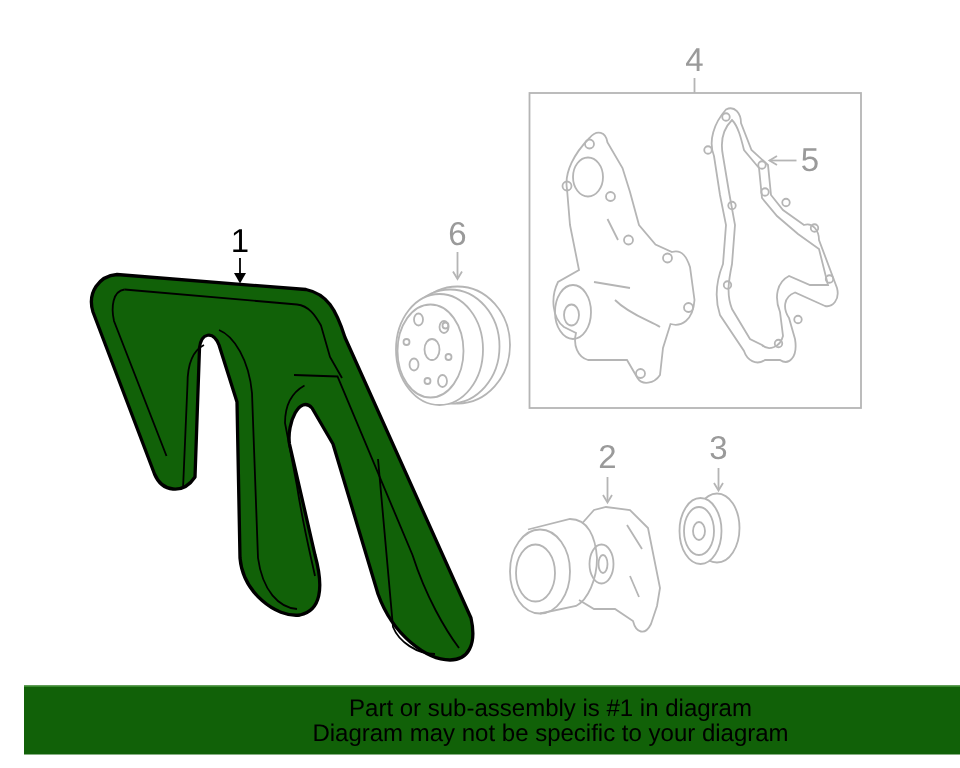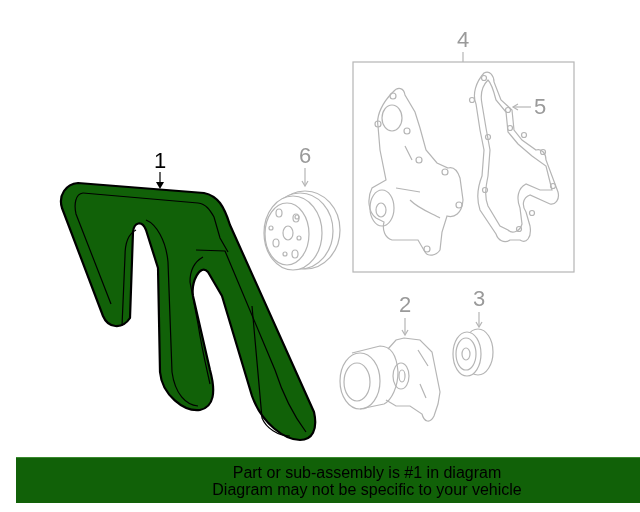--- a/index.html
+++ b/index.html
@@ -104,14 +104,14 @@
     <path d="M476,322 L479,327 L482,322"></path>
     <ellipse cx="478" cy="352" rx="15" ry="23"></ellipse>
     <ellipse cx="467" cy="354" rx="14" ry="22" fill="#fff"></ellipse>
     <ellipse cx="466" cy="354" rx="10" ry="16"></ellipse>
     <ellipse cx="466" cy="354" rx="4" ry="6"></ellipse>
   </g>
 </svg>
 
 <div id="banner">
   <span>Part or sub-assembly is #1 in diagram</span>
-  <span>Diagram may not be specific to your vehicle</span>
+  <span>Diagram may not be specific to your diagram</span>
 </div>
 
 </body></html>

